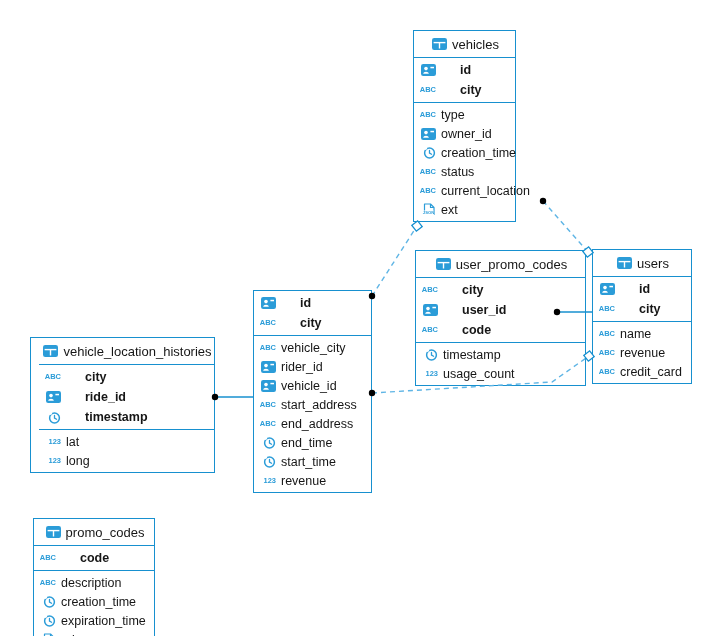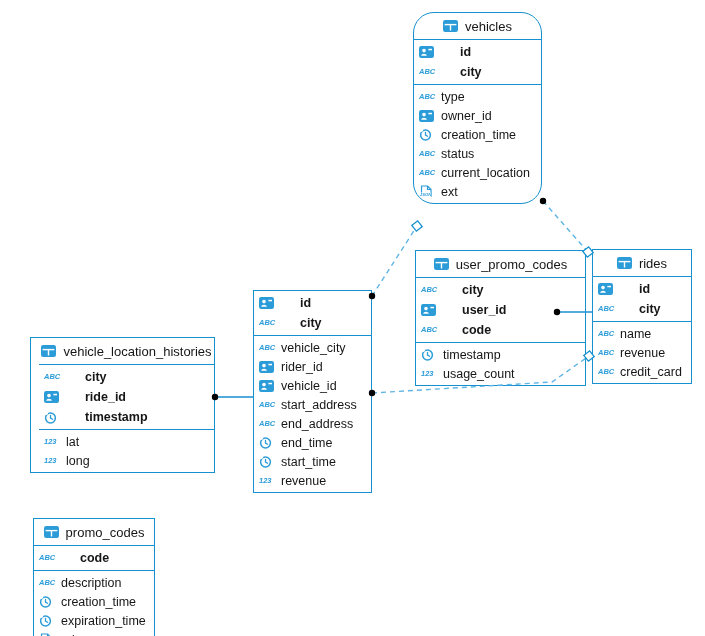--- a/index.html
+++ b/index.html
@@ -24,34 +24,34 @@
     font-size:13px;color:var(--text);white-space:nowrap;
   }
   .section{padding:2px 0;}
   .cols{border-top:1.5px solid var(--blue);}
   .row{
     display:flex;align-items:center;gap:5px;
     height:19px;padding:0 5px;
     font-size:12.5px;color:var(--text);white-space:nowrap;
   }
   .pk .row{height:20px;font-weight:bold;gap:24px;}
-  .icon{display:inline-flex;align-items:center;justify-content:flex-start;width:17px;flex:0 0 17px;font-style:italic;}
+  .icon{display:inline-flex;align-items:center;justify-content:flex-end;width:17px;flex:0 0 17px;}
   .txt-icon{
     font-size:7.5px;font-weight:bold;color:var(--icon-blue);
     letter-spacing:0px;line-height:1;
   }
   svg.overlay{
     position:absolute;left:0;top:0;z-index:3;pointer-events:none;
   }
 </style>
 </head>
 <body>
 
 <div class="canvas">
-    <div class="tbl" style="left: 413px; top: 12px; width: 129px; border-radius: 21px;">
+    <div class="tbl" style="left: 413px; top: 30px; width: 103px;">
     <div class="tbl-header">
       <span class="icon">
           <svg width="15" height="12" viewBox="0 0 15 12">
             <rect x="0" y="0" width="15" height="12" rx="2.2" fill="#2b9cd8"></rect>
             <line x1="1.6" y1="4.6" x2="13.4" y2="4.6" stroke="#fff" stroke-width="1.4"></line>
             <line x1="7.5" y1="4.6" x2="7.5" y2="10.5" stroke="#fff" stroke-width="1.4"></line>
           </svg>
         </span>
       <span>vehicles</span>
     </div>
@@ -184,21 +184,21 @@
   </div>
     <div class="tbl" style="left: 592px; top: 249px; width: 100px;">
     <div class="tbl-header">
       <span class="icon">
           <svg width="15" height="12" viewBox="0 0 15 12">
             <rect x="0" y="0" width="15" height="12" rx="2.2" fill="#2b9cd8"></rect>
             <line x1="1.6" y1="4.6" x2="13.4" y2="4.6" stroke="#fff" stroke-width="1.4"></line>
             <line x1="7.5" y1="4.6" x2="7.5" y2="10.5" stroke="#fff" stroke-width="1.4"></line>
           </svg>
         </span>
-      <span>rides</span>
+      <span>users</span>
     </div>
     <div class="section pk">
         <div class="row">
     <span class="icon">
             <svg width="15" height="12" viewBox="0 0 15 12">
               <rect x="0" y="0" width="15" height="12" rx="2.2" fill="#2b9cd8"></rect>
               <circle cx="5" cy="4.6" r="1.8" fill="#fff"></circle>
               <path d="M2.2 9.8 C2.2 6.9 7.8 6.9 7.8 9.8 Z" fill="#fff"></path>
               <rect x="9.4" y="2.8" width="3.6" height="1.5" fill="#fff"></rect>
             </svg>

